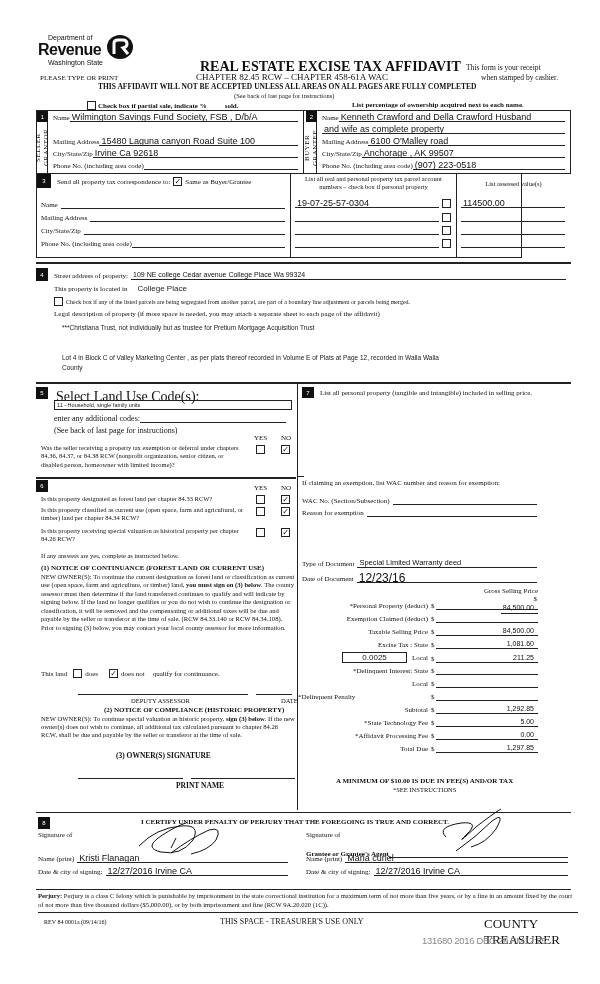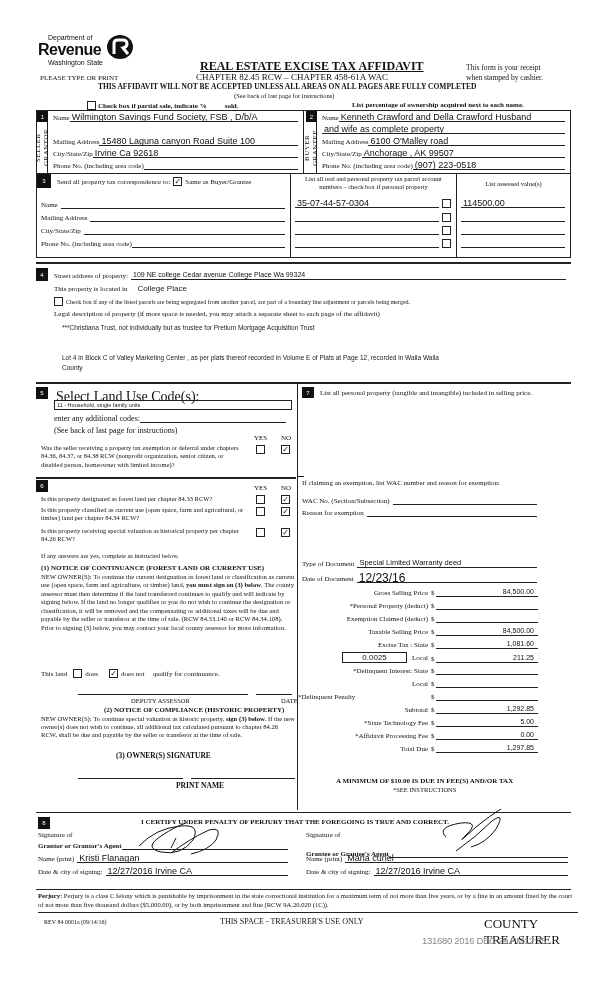--- a/index.html
+++ b/index.html
@@ -23,25 +23,25 @@
 <div class="abs" style="left:38px;top:34px;width:110px;height:36px;">
   <div class="sans" style="position:absolute;left:10px;top:0;font-size:7px;">Department of</div>
   <div class="sans" style="position:absolute;left:0;top:7px;font-size:16px;font-weight:bold;letter-spacing:-0.5px;">Revenue</div>
   <div class="sans" style="position:absolute;left:10px;top:25px;font-size:7px;">Washington State</div>
   <svg class="abs" style="left:68px;top:0;" width="28" height="26" viewBox="0 0 28 26">
     <ellipse cx="14" cy="13" rx="13" ry="12" fill="#111"></ellipse>
     <path d="M8 20 L8 9 Q8 6 12 6 L17 6 Q21 6 21 10 Q21 13 17 14 L22 20" stroke="#fff" stroke-width="3" fill="none"></path>
   </svg>
 </div>
 
-<div class="abs serif" style="left:200px;top:59px;font-size:12px;font-weight:bold;text-decoration:underline;">REAL ESTATE EXCISE TAX AFFIDAVIT</div>
+<div class="abs serif" style="left:200px;top:59px;font-size:14px;font-weight:bold;">REAL ESTATE EXCISE TAX AFFIDAVIT</div>
 <div class="abs serif" style="left:196px;top:72px;font-size:9px;">CHAPTER 82.45 RCW – CHAPTER 458-61A WAC</div>
 <div class="abs serif" style="left:40px;top:74px;font-size:7px;">PLEASE TYPE OR PRINT</div>
 <div class="abs serif" style="left:466px;top:63px;font-size:7.5px;">This form is your receipt</div>
-<div class="abs serif" style="left:466px;top:73px;font-size:7.5px;">when stamped by cashier.</div>
+<div class="abs serif" style="left:481px;top:73px;font-size:7.5px;">when stamped by cashier.</div>
 <div class="abs serif" style="left:98px;top:82px;font-size:7.5px;font-weight:bold;">THIS AFFIDAVIT WILL NOT BE ACCEPTED UNLESS ALL AREAS ON ALL PAGES ARE FULLY COMPLETED</div>
 <div class="abs serif" style="left:234px;top:92px;font-size:6.5px;">(See back of last page for instructions)</div>
 <div class="abs" style="left:87px;top:101px;display:flex;align-items:center;gap:2px;">
   <span class="cb"></span>
   <span class="serif" style="font-size:7px;font-weight:bold;">Check box if partial sale, indicate %</span>
   <span style="display:inline-block;width:14px;"></span>
   <span class="serif" style="font-size:7px;font-weight:bold;">sold.</span>
 </div>
 <div class="abs serif" style="left:352px;top:101px;font-size:7px;font-weight:bold;">List percentage of ownership acquired next to each name.</div>
 
@@ -90,21 +90,21 @@
       <span class="lbl">City/State/Zip</span>
       <span class="line">Anchorage , AK 99507</span>
     </div>
     <div class="row" style="left:16px;top:49px;width:243px;">
       <span class="lbl">Phone No. (including area code)</span>
       <span class="line">(907) 223-0518</span>
     </div>
   </div>
 </div>
 
-<div class="abs box" style="left:36px;top:174px;width:535px;height:84px;border-width:1.5px;border-top:none;">
+<div class="abs box" style="left:36px;top:174px;width:486px;height:84px;border-width:1.5px;border-top:none;">
   <div class="abs" style="left:0;top:0;width:254px;height:83px;border-right:1px solid #222;">
     <div class="abs badge" style="left:0;top:0;width:14px;height:14px;">3</div>
     <div class="abs" style="left:20px;top:3px;display:flex;align-items:center;gap:3px;">
       <span class="lbl">Send all property tax correspondence to:</span>
       <span class="cb">✓</span>
       <span class="lbl">Same as Buyer/Grantee</span>
     </div>
     <div class="row" style="left:4px;top:25px;width:244px;">
       <span class="lbl" style="margin-right:3px;">Name</span>
       <span class="line"></span>
@@ -118,21 +118,21 @@
       <span class="line"></span>
     </div>
     <div class="row" style="left:4px;top:64px;width:244px;">
       <span class="lbl">Phone No. (including area code)</span>
       <span class="line"></span>
     </div>
   </div>
   <div class="abs" style="left:254px;top:0;width:166px;height:83px;border-right:1px solid #222;">
     <div class="serif" style="font-size:6.5px;text-align:center;padding:1px 4px;line-height:1.25;">List all real and personal property tax parcel account numbers – check box if personal property</div>
     <div class="row" style="left:4px;top:24px;width:156px;">
-      <span class="line">35-07-44-57-0304</span>
+      <span class="line">19-07-25-57-0304</span>
       <span class="cb" style="margin-left:3px;"></span>
     </div>
     <div class="row" style="left:4px;top:38px;width:156px;">
       <span class="line"></span>
       <span class="cb" style="margin-left:3px;"></span>
     </div>
     <div class="row" style="left:4px;top:51px;width:156px;">
       <span class="line"></span>
       <span class="cb" style="margin-left:3px;"></span>
     </div>
@@ -254,21 +254,21 @@
   <div class="row" style="left:4px;top:174px;width:235px;">
     <span class="lbl" style="margin-right:3px;">Type of Document</span>
     <span class="line" style="font-size:7.5px;">Special Limited Warranty deed</span>
   </div>
   <div class="row" style="left:4px;top:189px;width:235px;">
     <span class="lbl" style="margin-right:3px;">Date of Document</span>
     <span class="line" style="font-size:12px;">12/23/16</span>
   </div>
 
   <div class="abs" style="left:0;top:203px;width:240px;">
-    <div class="row" style="left:0;top:0;width:240px;">
+    <div class="row" style="left:0;top:0;width:240px;flex-direction:column;">
       <span class="lbl" style="width:130px;text-align:right;">Gross Selling Price</span>
       <span class="lbl" style="margin:0 1px 0 3px;">$</span>
       <span class="line money">84,500.00</span>
     </div>
     <div class="row" style="left:0;top:13px;width:240px;">
       <span class="lbl" style="width:130px;text-align:right;">*Personal Property (deduct)</span>
       <span class="lbl" style="margin:0 1px 0 3px;">$</span>
       <span class="line money"></span>
     </div>
     <div class="row" style="left:0;top:26px;width:240px;">
@@ -332,24 +332,20 @@
   </div>
   <div class="abs" style="left:38px;top:393px;font-size:7px;font-weight:bold;white-space:nowrap;">A MINIMUM OF $10.00 IS DUE IN FEE(S) AND/OR TAX</div>
   <div class="abs" style="left:95px;top:402px;font-size:6.5px;">*SEE INSTRUCTIONS</div>
 </div>
 
 <div class="abs" style="left:36px;top:812px;width:535px;height:78px;border-top:1.5px solid #222;border-bottom:1px solid #222;">
   <div class="abs badge" style="left:2px;top:4px;width:12px;height:12px;">8</div>
   <div class="abs" style="left:105px;top:5px;font-size:7px;font-weight:bold;white-space:nowrap;">I CERTIFY UNDER PENALTY OF PERJURY THAT THE FOREGOING IS TRUE AND CORRECT.</div>
 
   <div class="abs lbl" style="left:2px;top:18px;">Signature of</div>
-  <div class="row" style="left:2px;top:27px;width:250px;">
-    <span class="lbl" style="font-weight:bold;">Grantor or Grantor's Agent</span>
-    <span class="line"></span>
-  </div>
   <svg class="abs" style="left:95px;top:5px;" width="110" height="40" viewBox="0 0 110 40">
     <path d="M8 28 Q25 10 50 8 Q70 6 62 22 Q50 38 30 34 Q12 30 30 18 Q45 8 55 5 M40 35 Q60 20 78 12 Q92 8 85 22 Q78 32 60 36 M45 20 L40 30" stroke="#111" stroke-width="1" fill="none"></path>
   </svg>
   <div class="row" style="left:2px;top:40px;width:250px;">
     <span class="lbl" style="margin-right:3px;">Name (print)</span>
     <span class="line">Kristi Flanagan</span>
   </div>
   <div class="row" style="left:2px;top:53px;width:250px;">
     <span class="lbl" style="margin-right:3px;">Date &amp; city of signing:</span>
     <span class="line">12/27/2016  Irvine CA</span>

